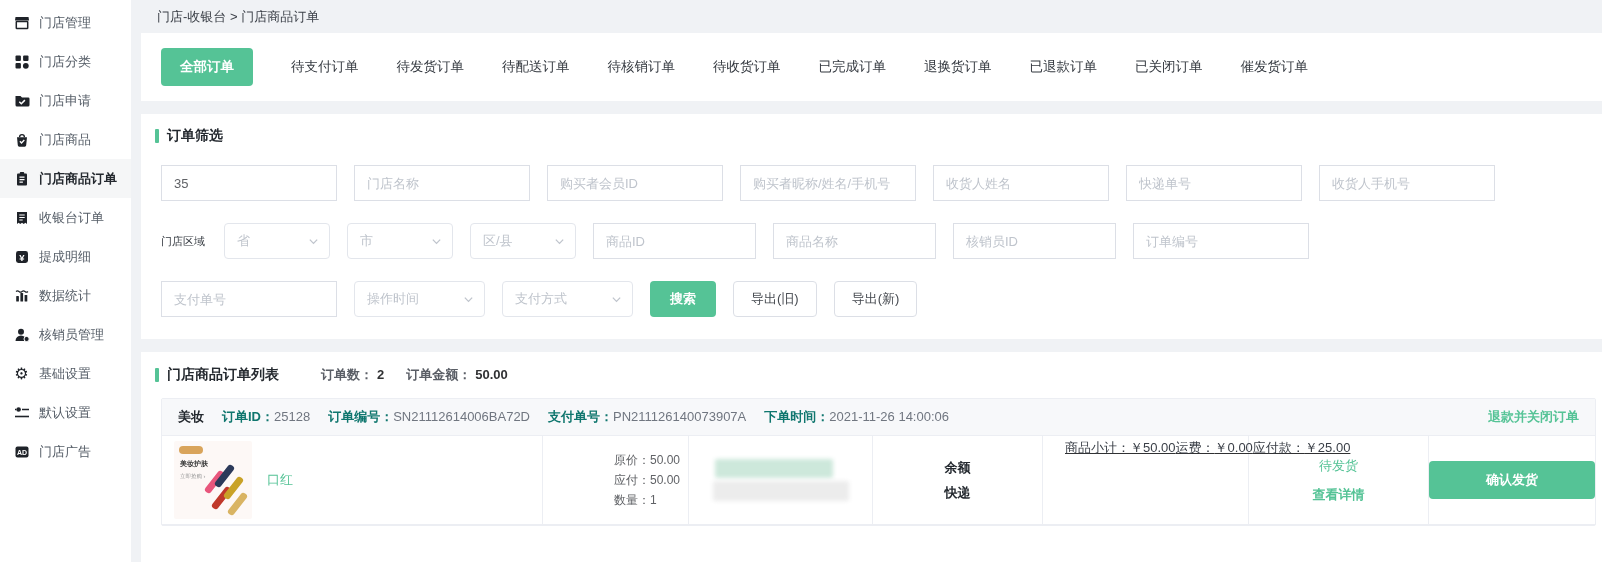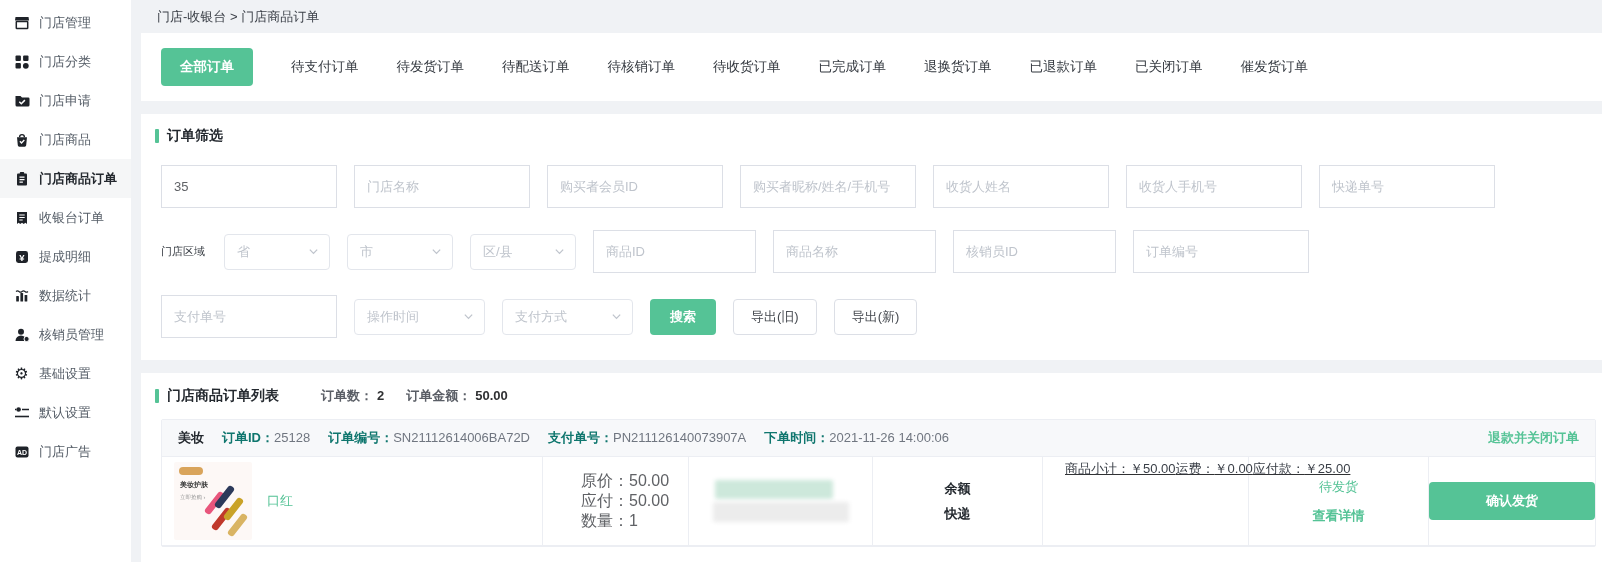--- a/index.html
+++ b/index.html
@@ -30,21 +30,21 @@
   .gap { height:13px; background:#f0f2f5; flex-shrink:0; }
 
   
   .filter-card { padding:13px 20px 22px 14px; }
   .sec-head { display:flex; align-items:center; gap:8px; margin-bottom:20px; }
   .green-bar { width:4px; height:14px; background:var(--green); border-radius:1px; }
   .sec-title { font-size:14px; font-weight:bold; color:#24292f; }
 
   .f-row { display:flex; align-items:center; gap:17px; margin-bottom:22px; padding-left:6px; }
   .f-row:last-child { margin-bottom:0; }
-  .inp { height:43px; border:1px solid #dcdfe6; border-radius:0; padding:0 12px; font-size:13px;
+  .inp { height:36px; border:1px solid #dcdfe6; border-radius:0; padding:0 12px; font-size:13px;
          color:#606266; background:#fff; outline:none; font-family:inherit; }
   .inp::placeholder { color:#bfc4cc; }
   .w175 { width:176px; } .w160 { width:163px; } .w130 { width:131px; } .w105 { width:106px; }
   .region-label { font-size:11px; color:#33383f; margin-right:2px; white-space:nowrap; }
   .select { height:36px; border:1px solid #e3e6ec; border-radius:4px; background:#fff; display:flex;
             align-items:center; justify-content:space-between; padding:0 10px 0 12px; font-size:13px;
             color:#bfc4cc; cursor:pointer; }
   .chev svg { width:11px; height:11px; display:block; }
   .date-range { width:336px; height:36px; border:1px solid #e3e6ec; border-radius:4px; background:#fff;
                 display:flex; align-items:center; padding:0 12px; font-size:13px; color:#bfc4cc; cursor:pointer; }
@@ -89,21 +89,21 @@
   .thumb-title { position:absolute; top:18px; left:6px; font-size:7px; font-weight:bold; color:#3a3a3a; }
   .thumb-link { position:absolute; top:32px; left:6px; font-size:5.5px; color:#999; }
   .lip { position:absolute; width:7px; height:26px; border-radius:3px; }
   .lip1 { background:#e8567c; transform:rotate(38deg); left:37px; top:28px; }
   .lip2 { background:#2c3a5a; transform:rotate(38deg); left:47px; top:22px; }
   .lip3 { background:#c0392b; transform:rotate(38deg); left:44px; top:44px; }
   .lip4 { background:#c9a227; transform:rotate(38deg); left:56px; top:34px; }
   .lip5 { background:#d9b463; transform:rotate(38deg); left:60px; top:50px; }
   .prod-name { color:var(--green); font-size:13px; cursor:pointer; }
 
-  .kv-line { font-size:16px; color:#606266; line-height:20px; white-space:nowrap; }
+  .kv-line { font-size:12px; color:#606266; line-height:20px; white-space:nowrap;margin-left:33px; }
   .blur-block { filter:blur(2px); border-radius:2px; }
   .bb-green { width:118px; height:19px; background:#cde8db; margin-right:14px; }
   .bb-gray { width:136px; height:20px; background:#ececec; margin-top:3px; }
   .pay-line { font-size:13px; color:#24292f; font-weight:bold; text-align:center; line-height:25px; }
   .amt-line { font-size:13px; color:#3a3f47; line-height:24px; white-space:nowrap; }
   .status-line { font-size:13px; color:var(--green); text-align:center; }
   .detail-link { font-size:13px; color:var(--green); text-align:center; margin-top:11px; cursor:pointer; font-weight:bold; }
   .confirm-btn { background:var(--green); color:#fff; font-size:13px; font-weight:bold; border:none;
                  border-radius:4px; width:166px; height:38px; cursor:pointer; font-family:inherit; }
   .row-rest { flex:1; background:#fff; }
@@ -257,22 +257,22 @@
         <span class="green-bar"></span>
         <span class="sec-title">订单筛选</span>
       </div>
 
       <div class="f-row">
         <input class="inp w175" value="35" style="">
         <input class="inp w175" placeholder="门店名称" style="">
         <input class="inp w175" placeholder="购买者会员ID" style="">
         <input class="inp w175" placeholder="购买者昵称/姓名/手机号" style="">
         <input class="inp w175" placeholder="收货人姓名" style="">
+        <input class="inp w175" placeholder="快递单号" style="">
         <input class="inp w175" placeholder="收货人手机号" style="">
-        <input class="inp w175" placeholder="快递单号" style="">
       </div>
 
       <div class="f-row">
         <span class="region-label">门店区域</span>
         <div class="select w105">
           <span>省</span>
           <span class="chev">
               <svg viewBox="0 0 12 12" fill="none" stroke="#bfc4cc" stroke-width="1.4">
                 <path d="M2 4l4 4 4-4"></path>
               </svg>

